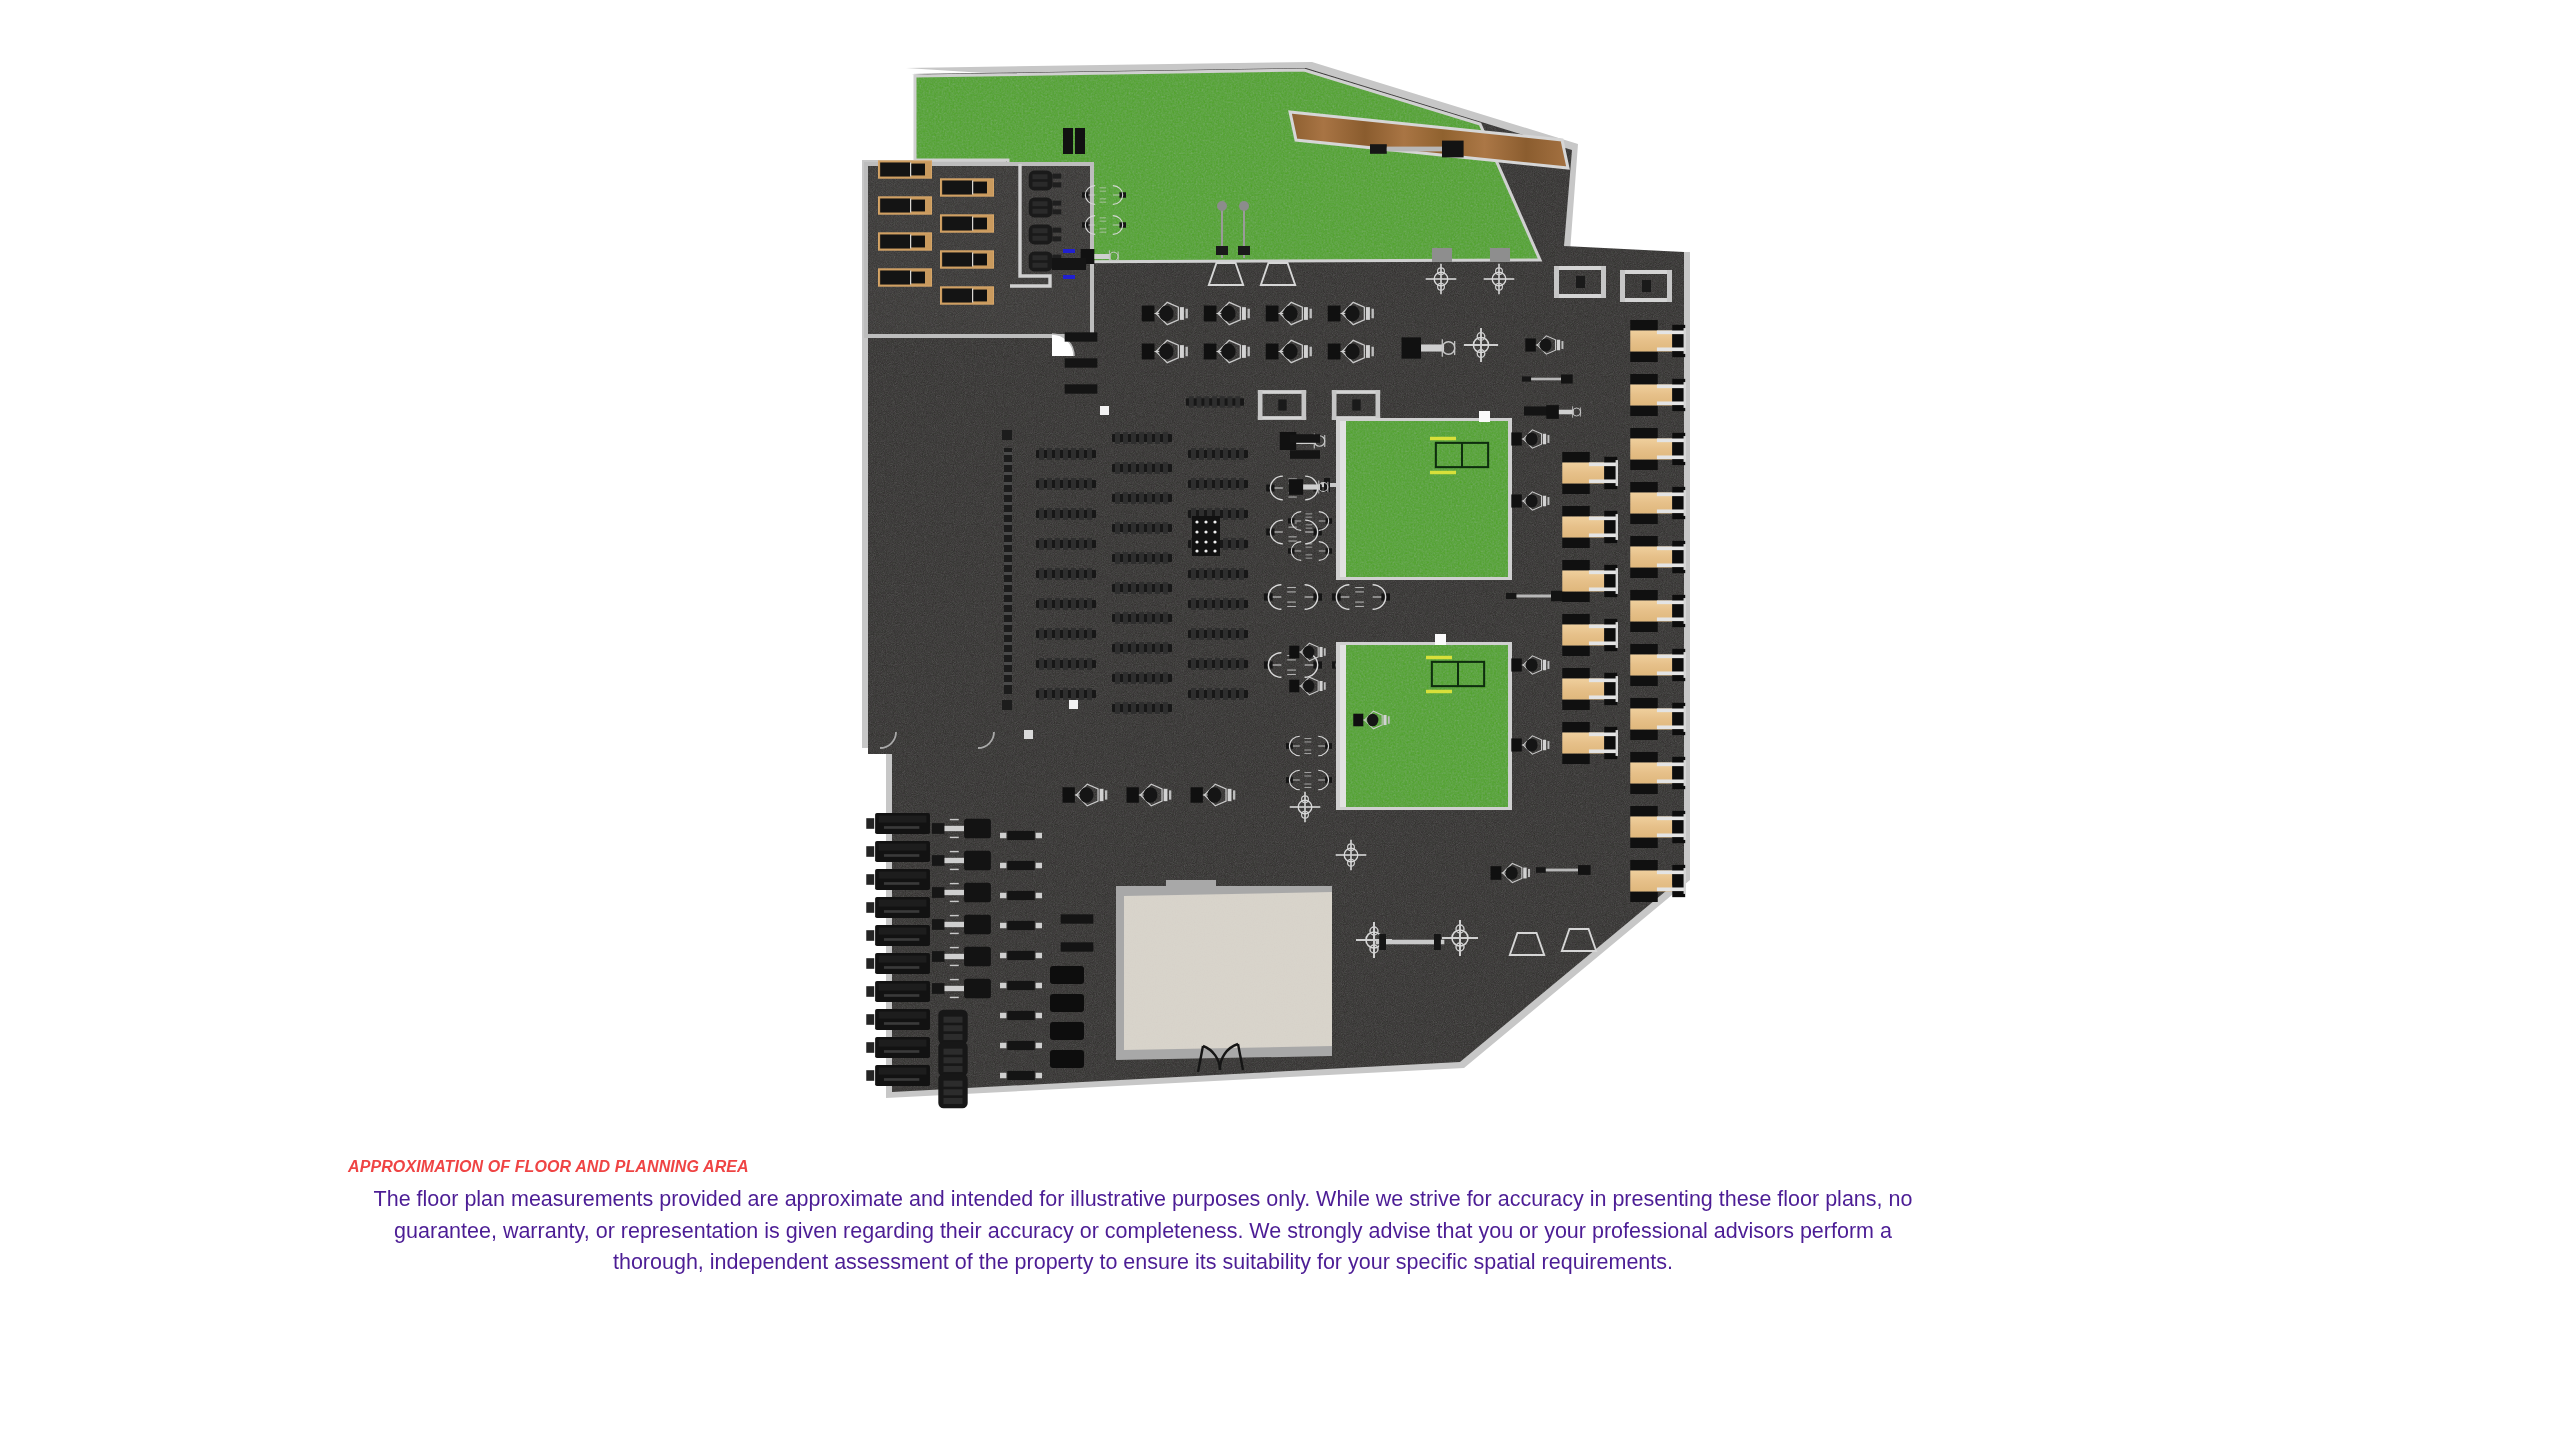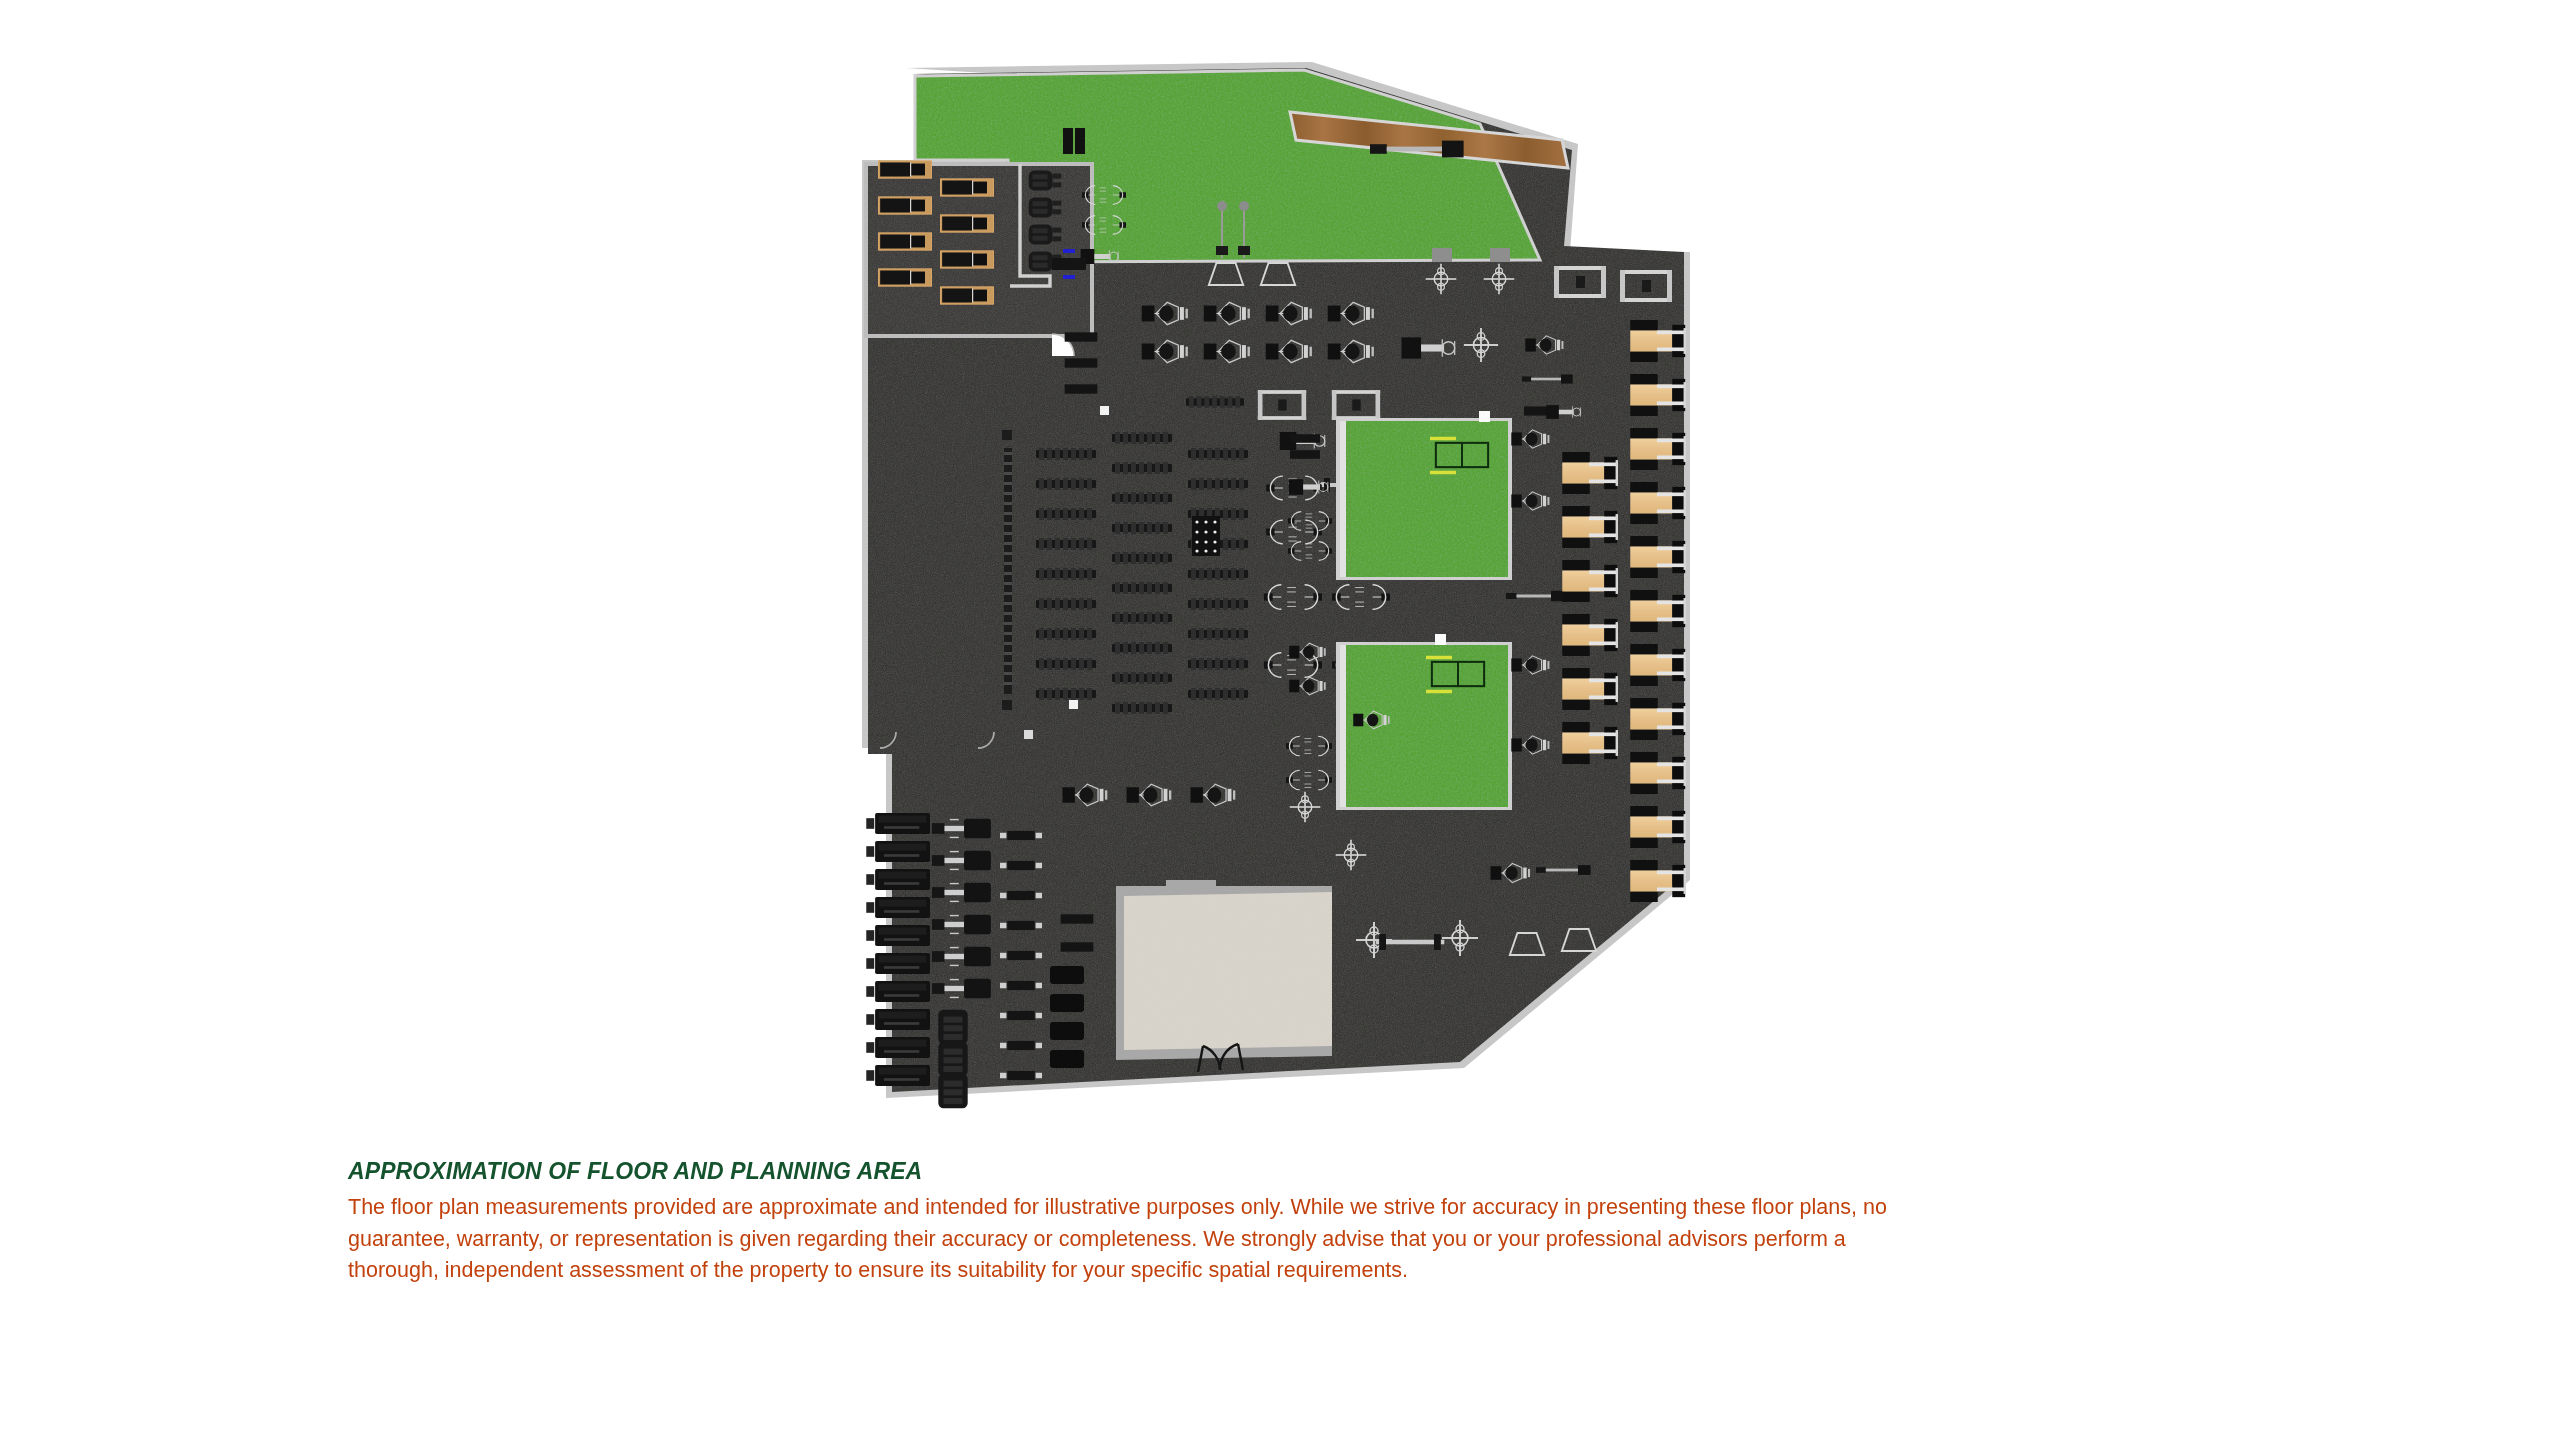--- a/index.html
+++ b/index.html
@@ -7,26 +7,26 @@
 
   #root{position:relative;width:2560px;height:1440px;background:#ffffff;}
 
   
   #plan-stage{position:absolute;left:0;top:0;width:2560px;height:1120px;}
   #plan-svg{position:absolute;left:0;top:0;width:2560px;height:1120px;}
 
   
   #disclaimer{position:absolute;left:348px;top:1158px;width:1600px;}
   #disclaimer-title{
-    font-size:23px;font-weight:bold;font-style:italic;color:#14532d;
+    font-size:16px;font-weight:bold;font-style:italic;color:#ef4444;
     letter-spacing:.1px;margin:0 0 8px 0;line-height:1.15;
   }
   #disclaimer-body{
-    font-size:21.5px;color:#c2410c;line-height:1.46;margin:0;
-    max-width:1590px;font-weight:400;
+    font-size:21.5px;color:#4c1d95;line-height:1.46;margin:0;
+    max-width:1590px;font-weight:400;text-align:center;
   }
 </style>
 </head>
 <body>
 
 <div id="root">
 
   <div id="plan-stage">
     <svg id="plan-svg" viewBox="0 0 2560 1120" xmlns="http://www.w3.org/2000/svg">
       <defs>

